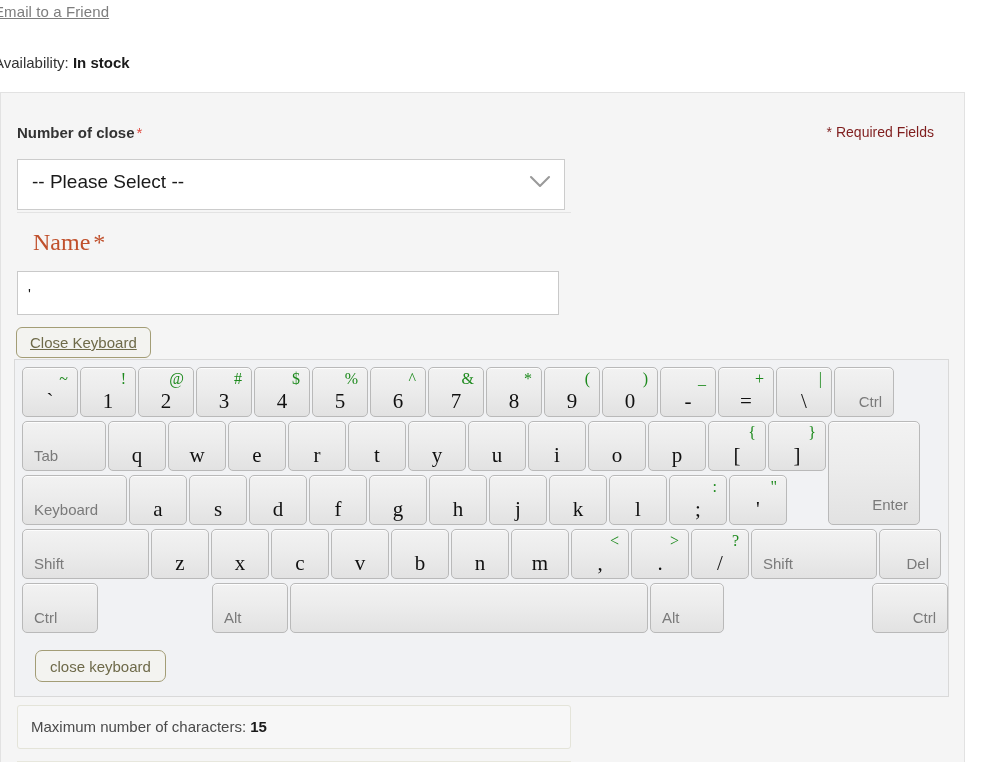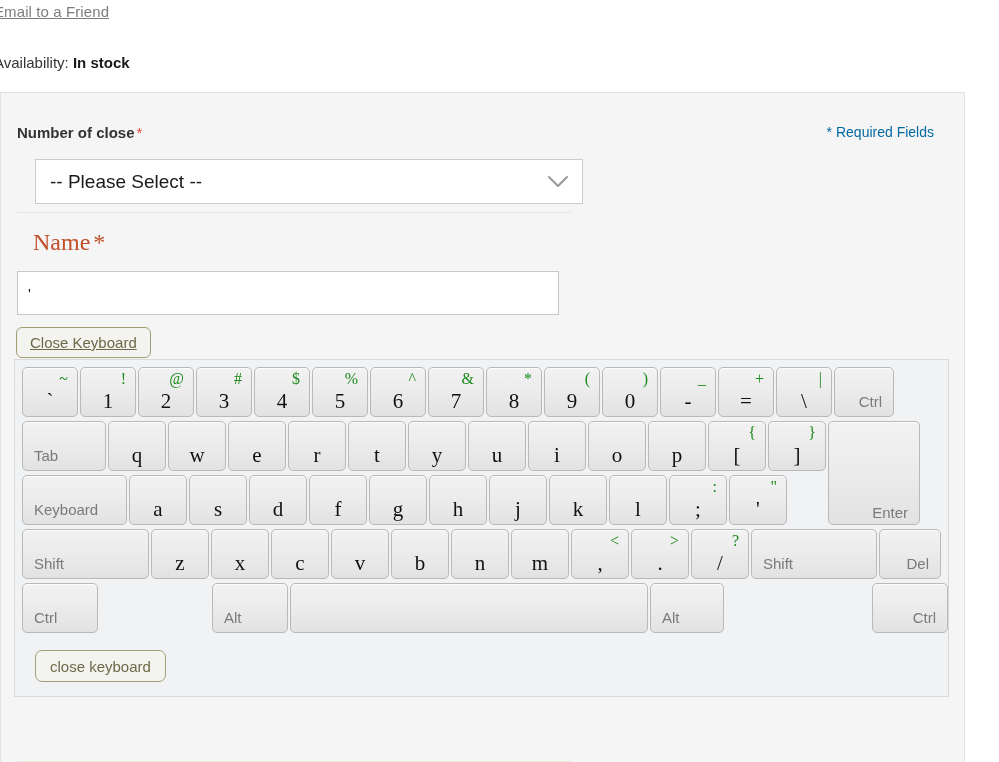--- a/index.html
+++ b/index.html
@@ -51,42 +51,42 @@
     border: 1px solid #e2e2e2;
     border-bottom: none;
     box-sizing: border-box;
   }
 
   .required-note {
     position: absolute;
     right: 30px;
     top: 31px;
     font-size: 14px;
-    color: #0369a1;
+    color: #7f1d1d;
     white-space: nowrap;
   }
 
   .field-label {
     position: absolute;
     left: 16px;
     font-size: 15px;
     font-weight: bold;
     color: #333333;
   }
   .field-label .req { color: #e04a3f; font-weight: normal; margin-left: 2px; }
 
   #label-number-of-names { top: 31px; }
 
   
   .select-wrap {
     position: absolute;
-    left: 34px;
+    left: 16px;
     top: 66px;
     width: 548px;
-    height: 45px;
+    height: 51px;
     background: #ffffff;
     border: 1px solid #cccccc;
     box-sizing: border-box;
     cursor: pointer;
   }
   .select-value {
     position: absolute;
     left: 14px;
     top: 11px;
     font-size: 19px;
@@ -221,21 +221,21 @@
   .key.named .main {
     font-family: "Liberation Sans", sans-serif;
     font-size: 15px;
     color: #7a7a7a;
     bottom: 7px;
   }
   .key.named.align-left .main { text-align: left; left: 11px; }
   .key.named.align-right .main { text-align: right; right: 11px; }
 
   .key.tall { height: 104px; }
-  .key.tall .main { bottom: 4px; margin-top: 32px; }
+  .key.tall .main { bottom: 12px; margin-top: 32px; }
 
   
   .kb-bottom-bar {
     position: absolute;
     left: 0;
     right: 0;
     bottom: 0;
     height: 56px;
   }
   .close-kb-bottom {
@@ -559,17 +559,23 @@
             </div>
           </div>
         </div>
       <div class="kb-bottom-bar">
         <div class="close-kb-bottom">
           <span>close keyboard</span>
         </div>
       </div>
     </div>
 
+    <div class="maxchars">
+      <div class="txt">
+        <span>Maximum number of characters:</span>
+        <b>15</b>
+      </div>
+    </div>
 
     <div class="bottom-rule"></div>
 
   </div>
 </div>
 
 </body></html>

